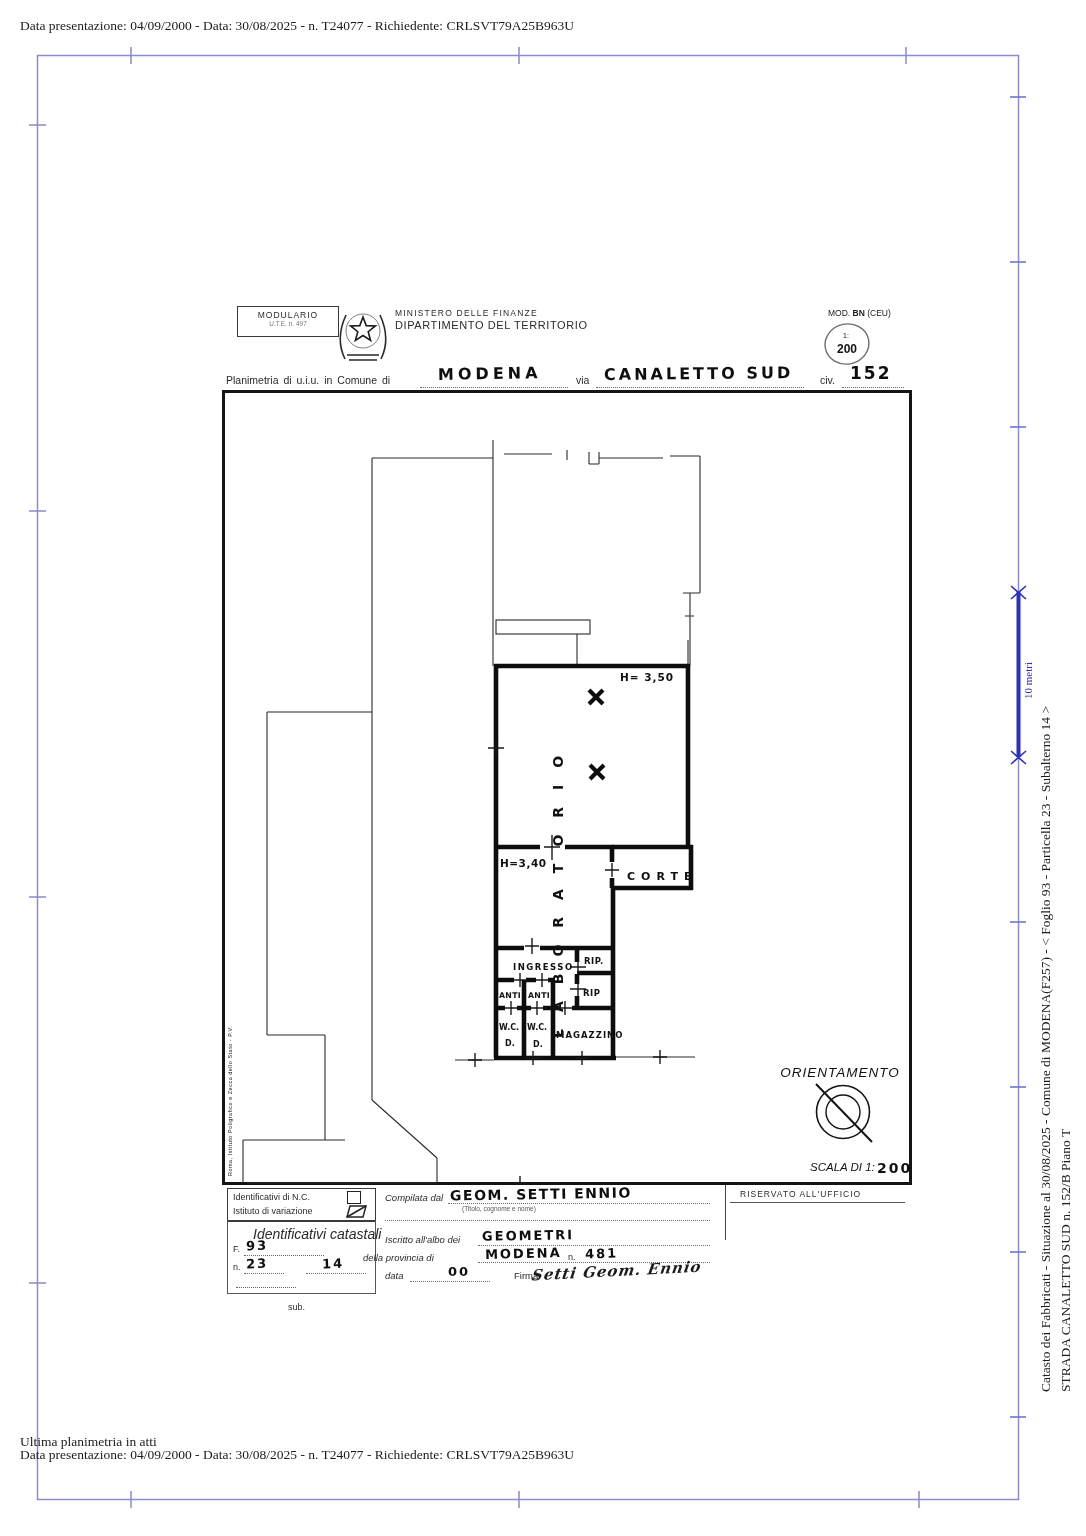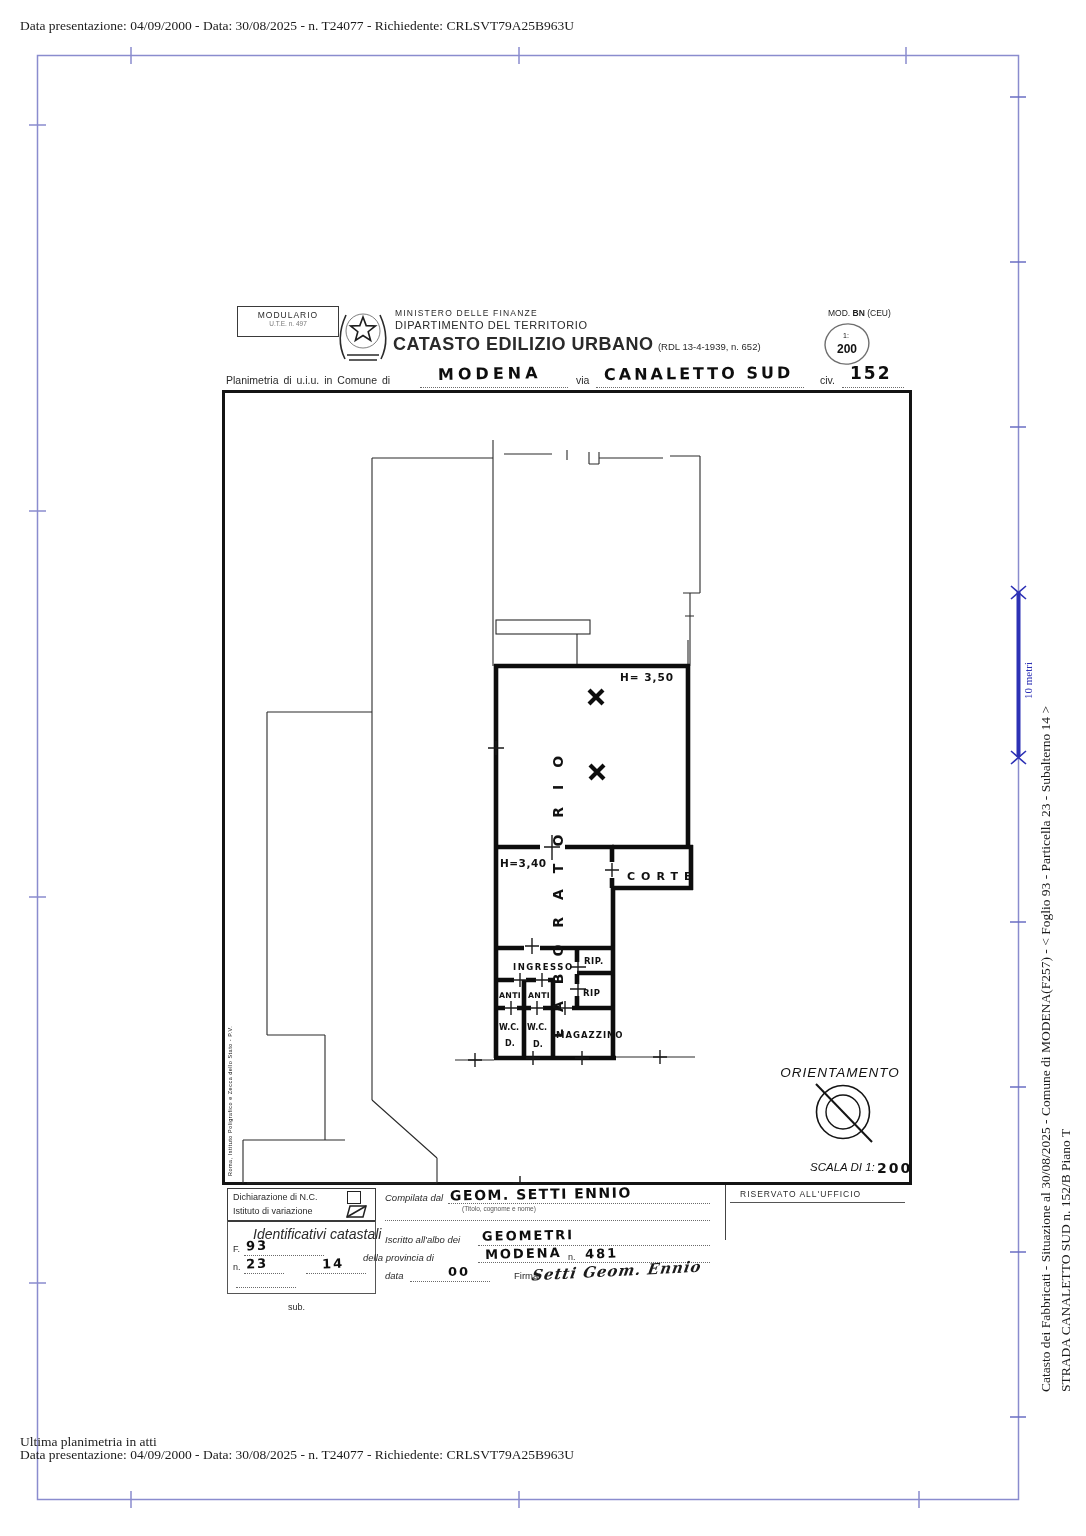--- a/index.html
+++ b/index.html
@@ -50,24 +50,20 @@
   <svg class="abs" style="left:333px;top:303px;" width="60" height="64" viewBox="0 0 60 64">
     <circle cx="30" cy="28" r="17" fill="none" stroke="#2a2a2a" stroke-width="1" opacity="0.6"></circle>
     <path d="M12,56 Q2,36 13,12" fill="none" stroke="#2a2a2a" stroke-width="1.6"></path>
     <path d="M48,56 Q58,36 47,12" fill="none" stroke="#2a2a2a" stroke-width="1.6"></path>
     <path d="M14,52 L46,52 M16,57 L44,57" stroke="#2a2a2a" stroke-width="1.4"></path>
     <path d="M30,14 L33.2,22.6 L42.4,23 L35.2,28.7 L37.6,37.5 L30,32.5 L22.4,37.5 L24.8,28.7 L17.6,23 L26.8,22.6 Z" fill="none" stroke="#1d1d1d" stroke-width="1.6"></path>
   </svg>
 
   <div class="abs print nw" style="left:395px;top:308px;font-size:8.5px;letter-spacing:1.2px;text-align:right;">MINISTERO DELLE FINANZE</div>
   <div class="abs print nw" style="left:395px;top:319px;font-size:11px;letter-spacing:0.6px;">DIPARTIMENTO DEL TERRITORIO</div>
-  <div class="abs nw" style="left:393px;top:334px;">
-    <span class="print" style="font-size:18px;font-weight:700;letter-spacing:0.5px;">CATASTO EDILIZIO URBANO</span>
-    <span class="print" style="font-size:9.5px;">(RDL 13-4-1939, n. 652)</span>
-  </div>
 
   <div class="abs nw" style="left:828px;top:308px;font-size:8.5px;">
     <span>MOD.</span>
     <span style="font-weight:700;">BN</span>
     <span>(CEU)</span>
   </div>
 
   <svg class="abs" style="left:820px;top:320px;" width="54" height="48" viewBox="0 0 54 48">
     <ellipse cx="27" cy="24" rx="22" ry="20" fill="none" stroke="#4a4a4a" stroke-width="1.4" opacity="0.8" transform="rotate(-12 27 24)"></ellipse>
     <text x="23" y="18" font-size="7" fill="#666">1:</text>
@@ -166,21 +162,21 @@
       <line x1="594" y1="694" x2="650" y2="752" stroke="#141414" stroke-width="2"></line>
     </g>
 
     <text x="588" y="781" font-size="11.5" font-style="italic" font-family="Liberation Sans, sans-serif">SCALA DI 1:</text>
     <text class="planlabel" x="655" y="783" font-size="14" letter-spacing="2">200</text>
 
     <text transform="translate(10,786) rotate(-90)" font-size="5.5" fill="#555" letter-spacing="0.5" font-family="Liberation Sans, sans-serif">Roma, Istituto Poligrafico e Zecca dello Stato - P.V.</text>
   </svg>
 
   <div class="abs" style="left:227px;top:1188px;width:147px;height:32px;border:1.2px solid #3a3a3a;"></div>
-  <div class="abs print nw" style="left:233px;top:1192px;font-size:9px;">Dichiarazione di N.C.</div>
+  <div class="abs print nw" style="left:233px;top:1192px;font-size:9px;">Identificativi di N.C.</div>
   <div class="abs" style="left:347px;top:1191px;width:12px;height:11px;border:1.5px solid #222;"></div>
   <div class="abs print nw" style="left:233px;top:1206px;font-size:9px;">Istituto di variazione</div>
   <svg class="abs" style="left:346px;top:1204px;" width="22" height="15" viewBox="0 0 22 15">
     <path d="M4,2 L20,2 L17,13 L1,13 Z" fill="none" stroke="#222" stroke-width="1.5"></path>
     <line x1="1" y1="13" x2="20" y2="2" stroke="#222" stroke-width="1.5"></line>
   </svg>
 
   <div class="abs" style="left:227px;top:1220px;width:147px;height:72px;border:1.2px solid #555;border-top:1.2px solid #3a3a3a;"></div>
   <div class="abs print nw" style="left:253px;top:1226px;font-size:14px;font-style:italic;">Identificativi catastali</div>
   <div class="abs print nw" style="left:233px;top:1244px;font-size:9px;">F.</div>

